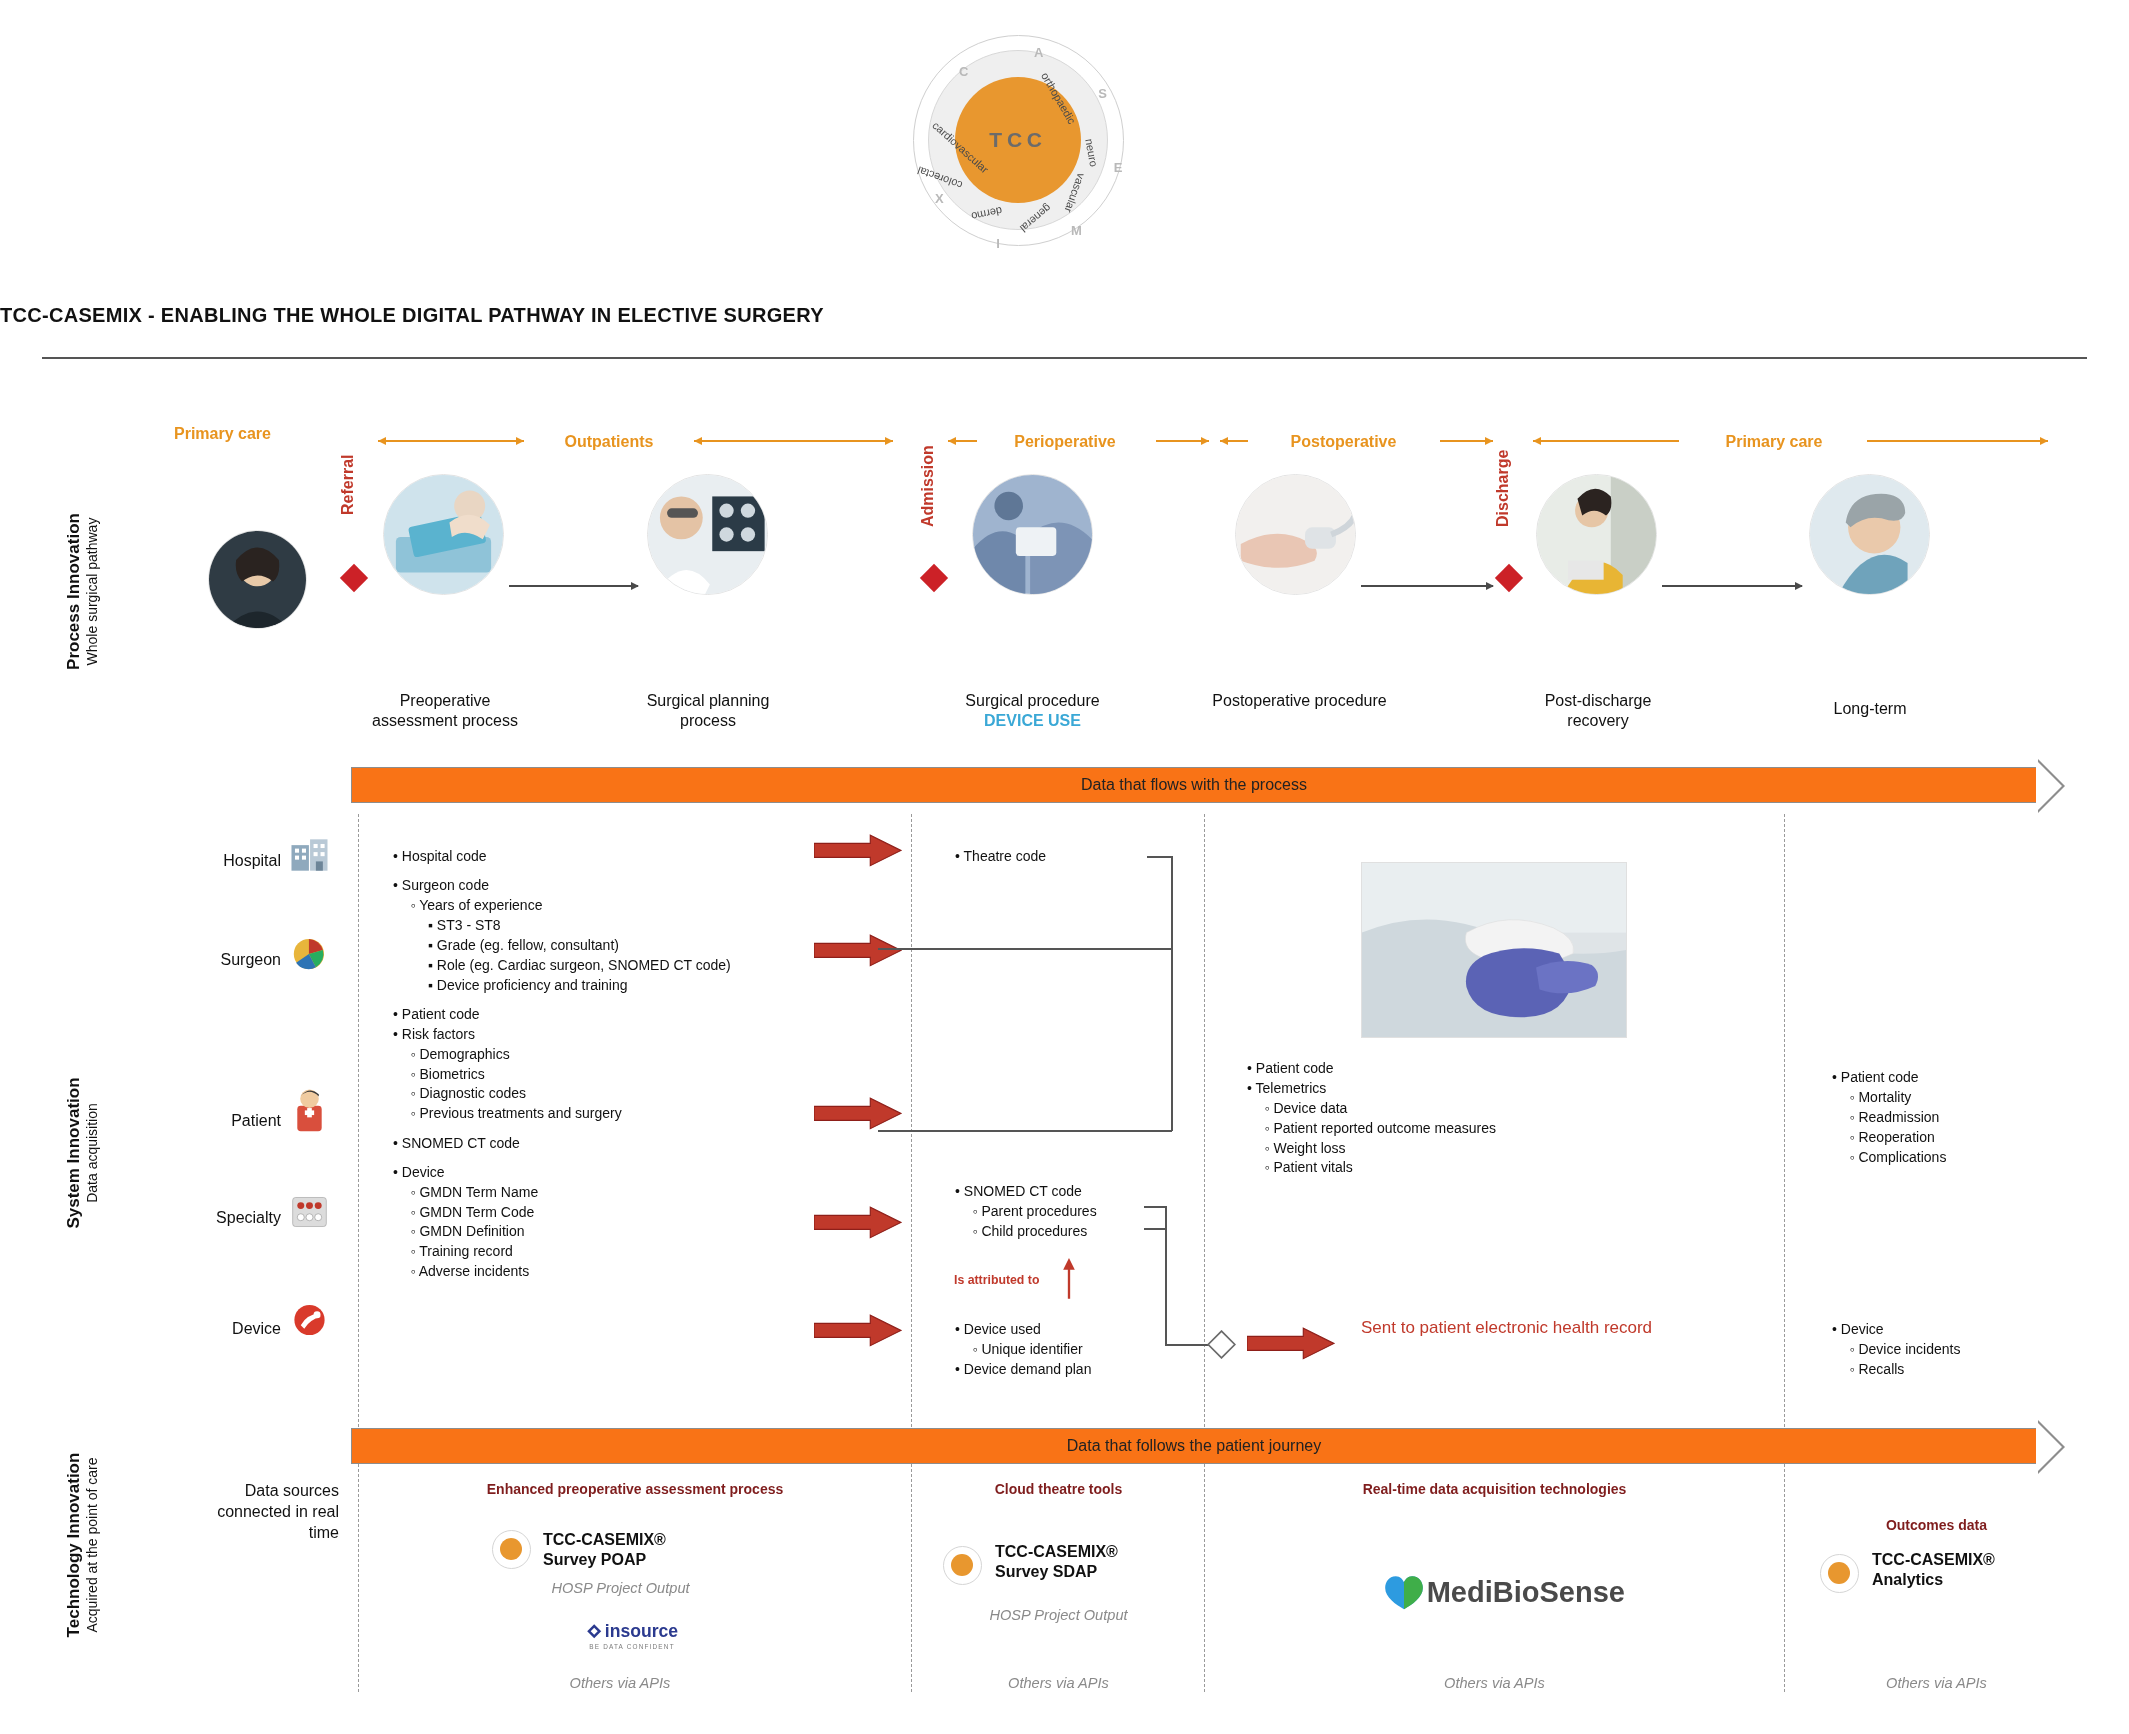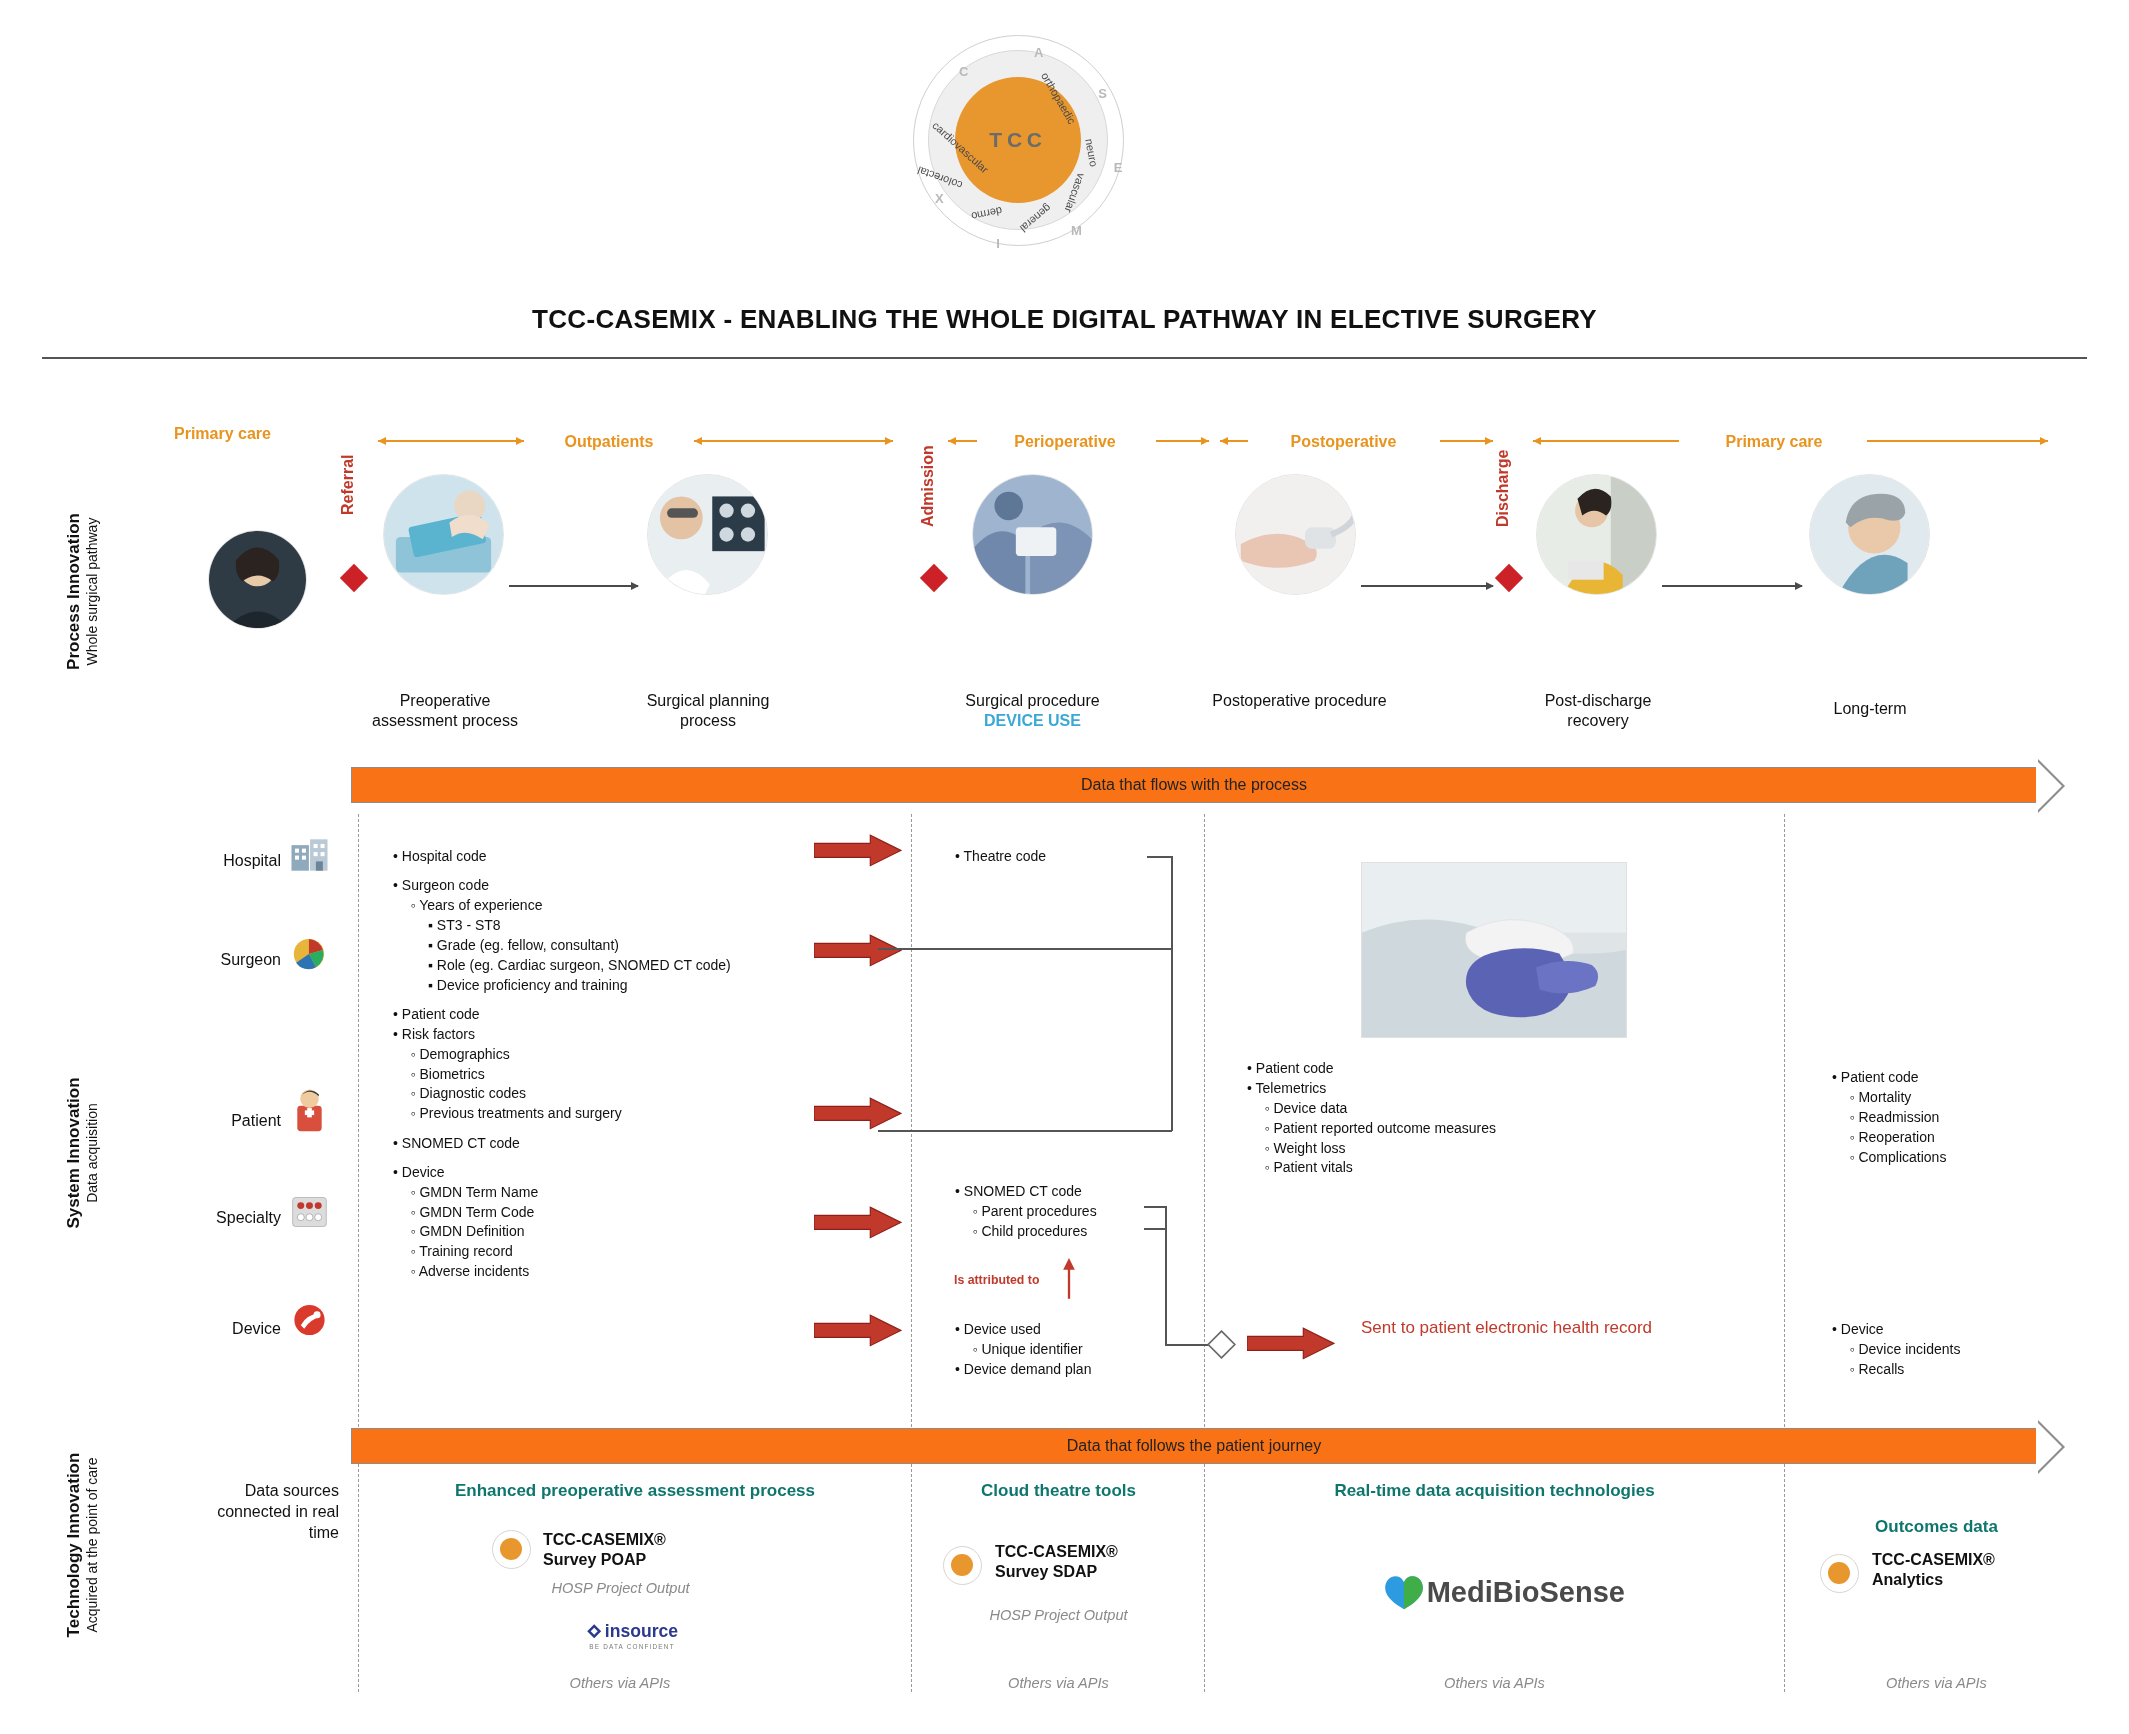--- a/index.html
+++ b/index.html
@@ -43,22 +43,22 @@
   .logo-needle {
     position:absolute; left:105px; top:88px; width:1.2px; height:70px; background:#8a8a8a;
   }
   .logo-needle:after {
     content:""; position:absolute; left:-2.3px; top:-3.5px; width:5.9px; height:5.9px;
     background:#8a8a8a; transform:rotate(45deg);
   }
 
   
   #main-title {
-    position:absolute; left:0; top:304px; width:2129px; text-align:center;
-    font-size:26px; font-weight:bold; letter-spacing:0.3px; color:#111;
+    position:absolute; left:0; top:304px; width:2129px; 
+    font-size:20px; font-weight:bold; letter-spacing:0.3px; color:#111;
   }
   #title-rule {
     position:absolute; left:42px; top:357px; width:2045px; height:1.8px; background:#555;
   }
 
   
   .vlabel {
     position:absolute; transform-origin: 0 0; transform: rotate(-90deg);
     white-space:nowrap; text-align:center;
   }
@@ -138,21 +138,21 @@
   .bullets .l3:before { content:"▪ "; }
   .bullets .sp { height:9.4px; }
 
   
   .redarrow { position:absolute; width:88px; height:33px; }
 
   
   .gline { position:absolute; background:#555; }
 
   
-  .tech-title { position:absolute; font-size:17px; font-weight:bold; color:#0f766e; text-align:center; }
+  .tech-title { position:absolute; font-size:14px; font-weight:bold; color:#7f1d1d; text-align:center; }
   .tech-sub { position:absolute; font-size:14.6px; font-style:italic; color:#8a8a8a; text-align:center; }
   .brand { position:absolute; font-size:16px; font-weight:bold; color:#111; line-height:1.25; }
   .mini-logo { position:absolute; width:39px; height:39px; border-radius:50%;
     background:#fff; border:1.2px solid #d5d5d5; }
   .mini-logo:after {
     content:""; position:absolute; left:7px; top:7px; width:22px;height:22px;
     border-radius:50%; background:#e8972f;
   }
   .datasrc-label { position:absolute; font-size:16px; color:#111; text-align:right; line-height:1.3; }
   .ph { width:100%; height:100%; }

